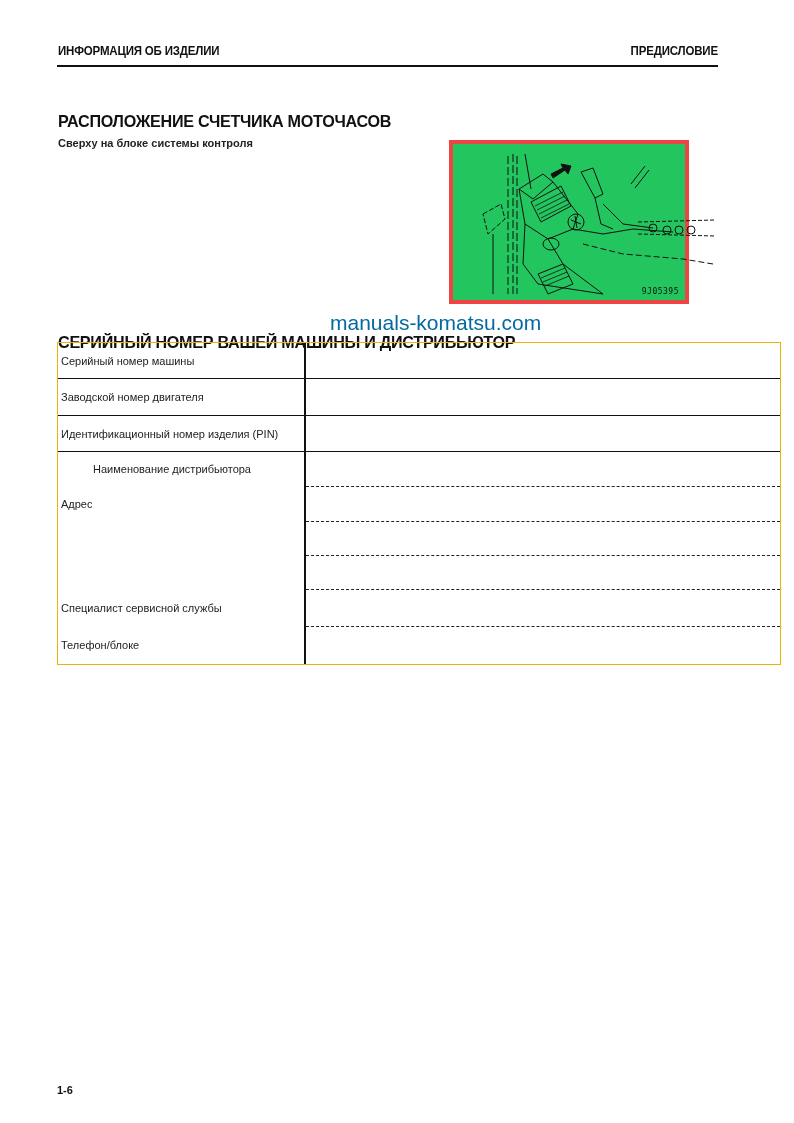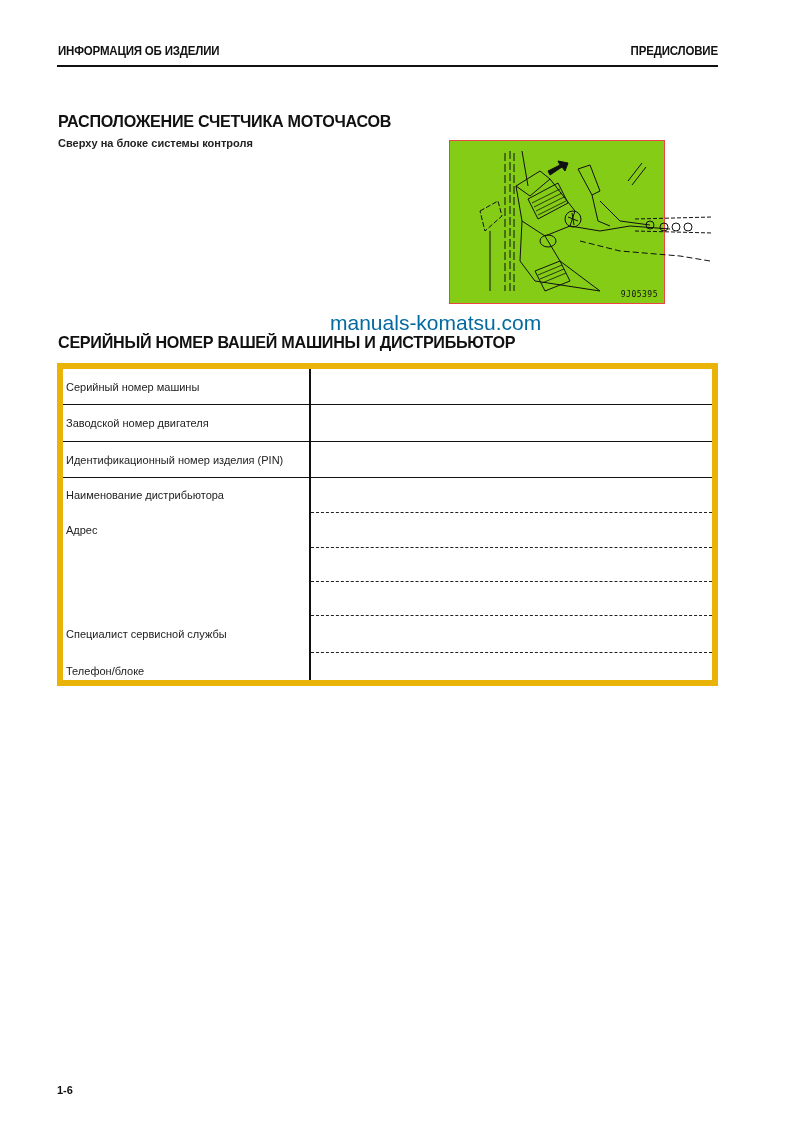--- a/index.html
+++ b/index.html
@@ -5,24 +5,24 @@
   html, body { margin: 0; padding: 0; background: #ffffff; }
   body { width: 794px; height: 1123px; position: relative; overflow: hidden;
          font-family: "Liberation Sans", "DejaVu Sans", sans-serif; color: #111; }
   .abs { position: absolute; }
   .hdr { top: 44px; font-size: 12.5px; font-weight: bold; letter-spacing: -0.2px; transform: scaleX(0.92); }
   .hdr-left { left: 58px; transform-origin: left center; }
   .hdr-right { right: 76px; transform-origin: right center; }
   .hdr-rule { left: 57px; top: 65px; width: 661px; height: 2px; background: #111; }
   .h1 { font-size: 17px; font-weight: bold; letter-spacing: -0.3px; transform: scaleX(0.95); transform-origin: left center; }
   .sub { font-size: 11px; color: #222; }
-  .figure { left: 449px; top: 140px; width: 216px; height: 164px; border: 1px solid #ef4444; box-sizing: border-box; background: #84cc16; }
+  .figure { left: 449px; top: 140px; width: 240px; height: 164px; border: 4px solid #ef4444; box-sizing: border-box; background: #22c55e; }
   .fig-label { position: absolute; right: 6px; bottom: 4px; font-family: "DejaVu Sans Mono", monospace; font-size: 8px; letter-spacing: 0.5px; }
   .watermark { left: 330px; top: 311px; font-size: 21px; color: #0369a1; font-family: "Liberation Sans", sans-serif; }
-  .table { left: 57px; top: 363px; width: 661px; height: 323px; border: 6px solid #eab308; box-sizing: border-box; }
+  .table { left: 57px; top: 342px; width: 724px; height: 323px; border: 1px solid #eab308; box-sizing: border-box; }
   .vdiv { position: absolute; left: 246px; top: 0; bottom: 0; width: 2px; background: #111; }
   .hline { position: absolute; left: 0; right: 0; height: 1px; background: #111; }
   .dline { position: absolute; left: 248px; right: 0; height: 0; border-top: 1px dashed #222; }
   .lbl { position: absolute; left: 3px; font-size: 11px; color: #222; white-space: nowrap; }
   .cell { position: absolute; left: 250px; right: 2px; }
   .pagenum { left: 57px; top: 1084px; font-size: 11px; font-weight: bold; }
 </style>
 </head>
 <body>
 
@@ -88,21 +88,21 @@
   <div class="hline" style="top:35px;"></div>
 
   <div class="lbl" style="top:48px;">Заводской номер двигателя</div>
   <div class="cell" style="top:36px; height:36px;"></div>
   <div class="hline" style="top:72px;"></div>
 
   <div class="lbl" style="top:85px;text-align:right;">Идентификационный номер изделия (PIN)</div>
   <div class="cell" style="top:73px; height:35px;"></div>
   <div class="hline" style="top:108px;"></div>
 
-  <div class="lbl" style="top:120px;">Наименование дистрибьютора</div>
+  <div class="lbl" style="top:120px;margin-left:32px;">Наименование дистрибьютора</div>
   <div class="cell" style="top:109px; height:34px;"></div>
   <div class="dline" style="top:143px;"></div>
 
   <div class="lbl" style="top:155px;">Адрес</div>
   <div class="cell" style="top:144px; height:34px;"></div>
   <div class="dline" style="top:178px;"></div>
   <div class="cell" style="top:179px; height:33px;"></div>
   <div class="dline" style="top:212px;"></div>
   <div class="cell" style="top:213px; height:33px;"></div>
   <div class="dline" style="top:246px;"></div>

